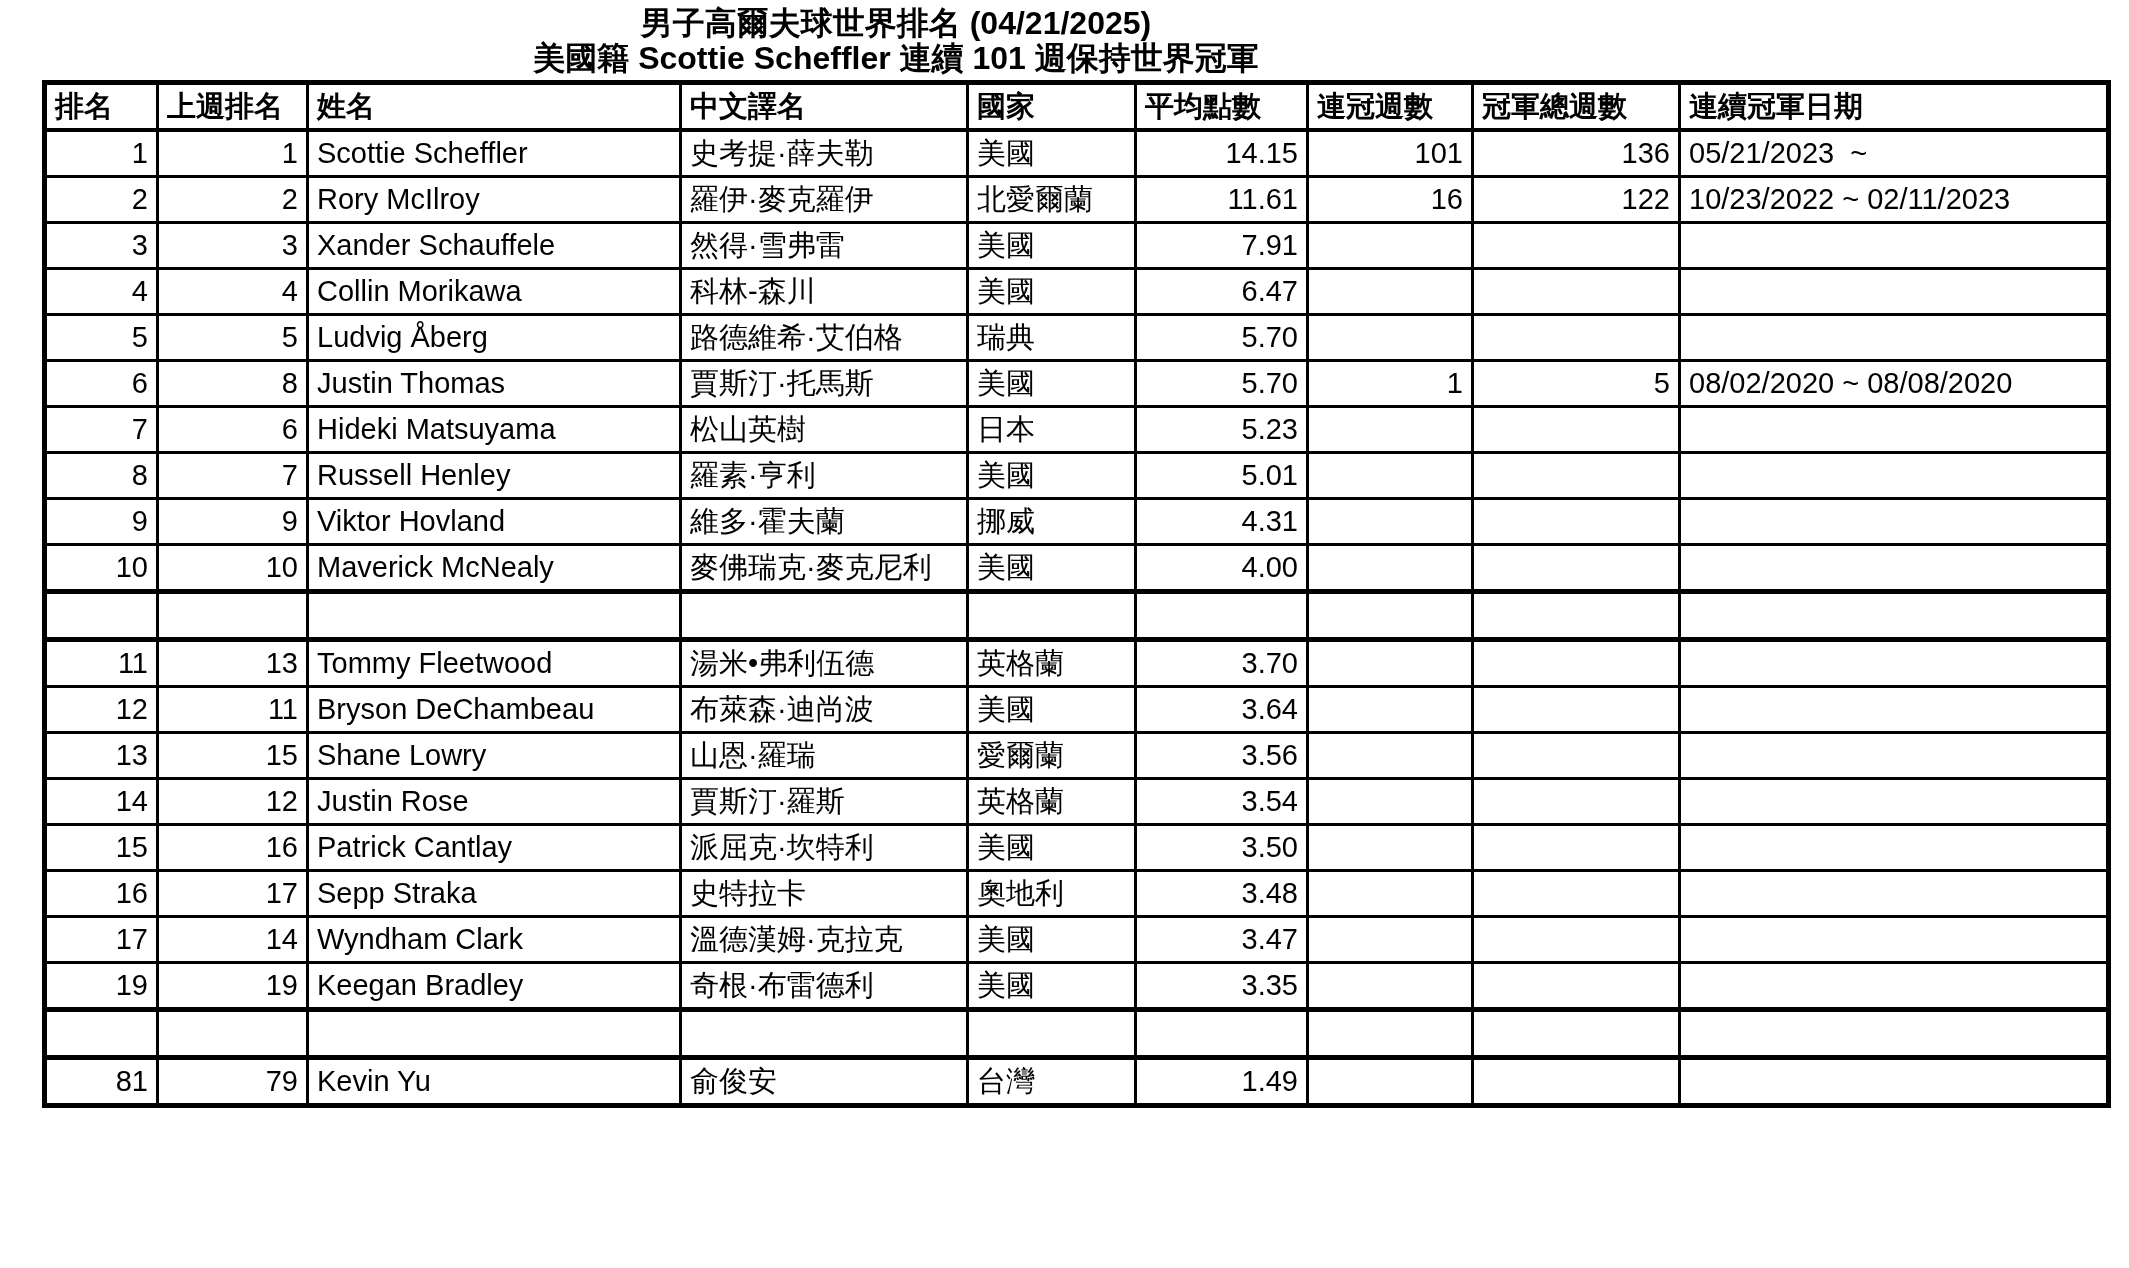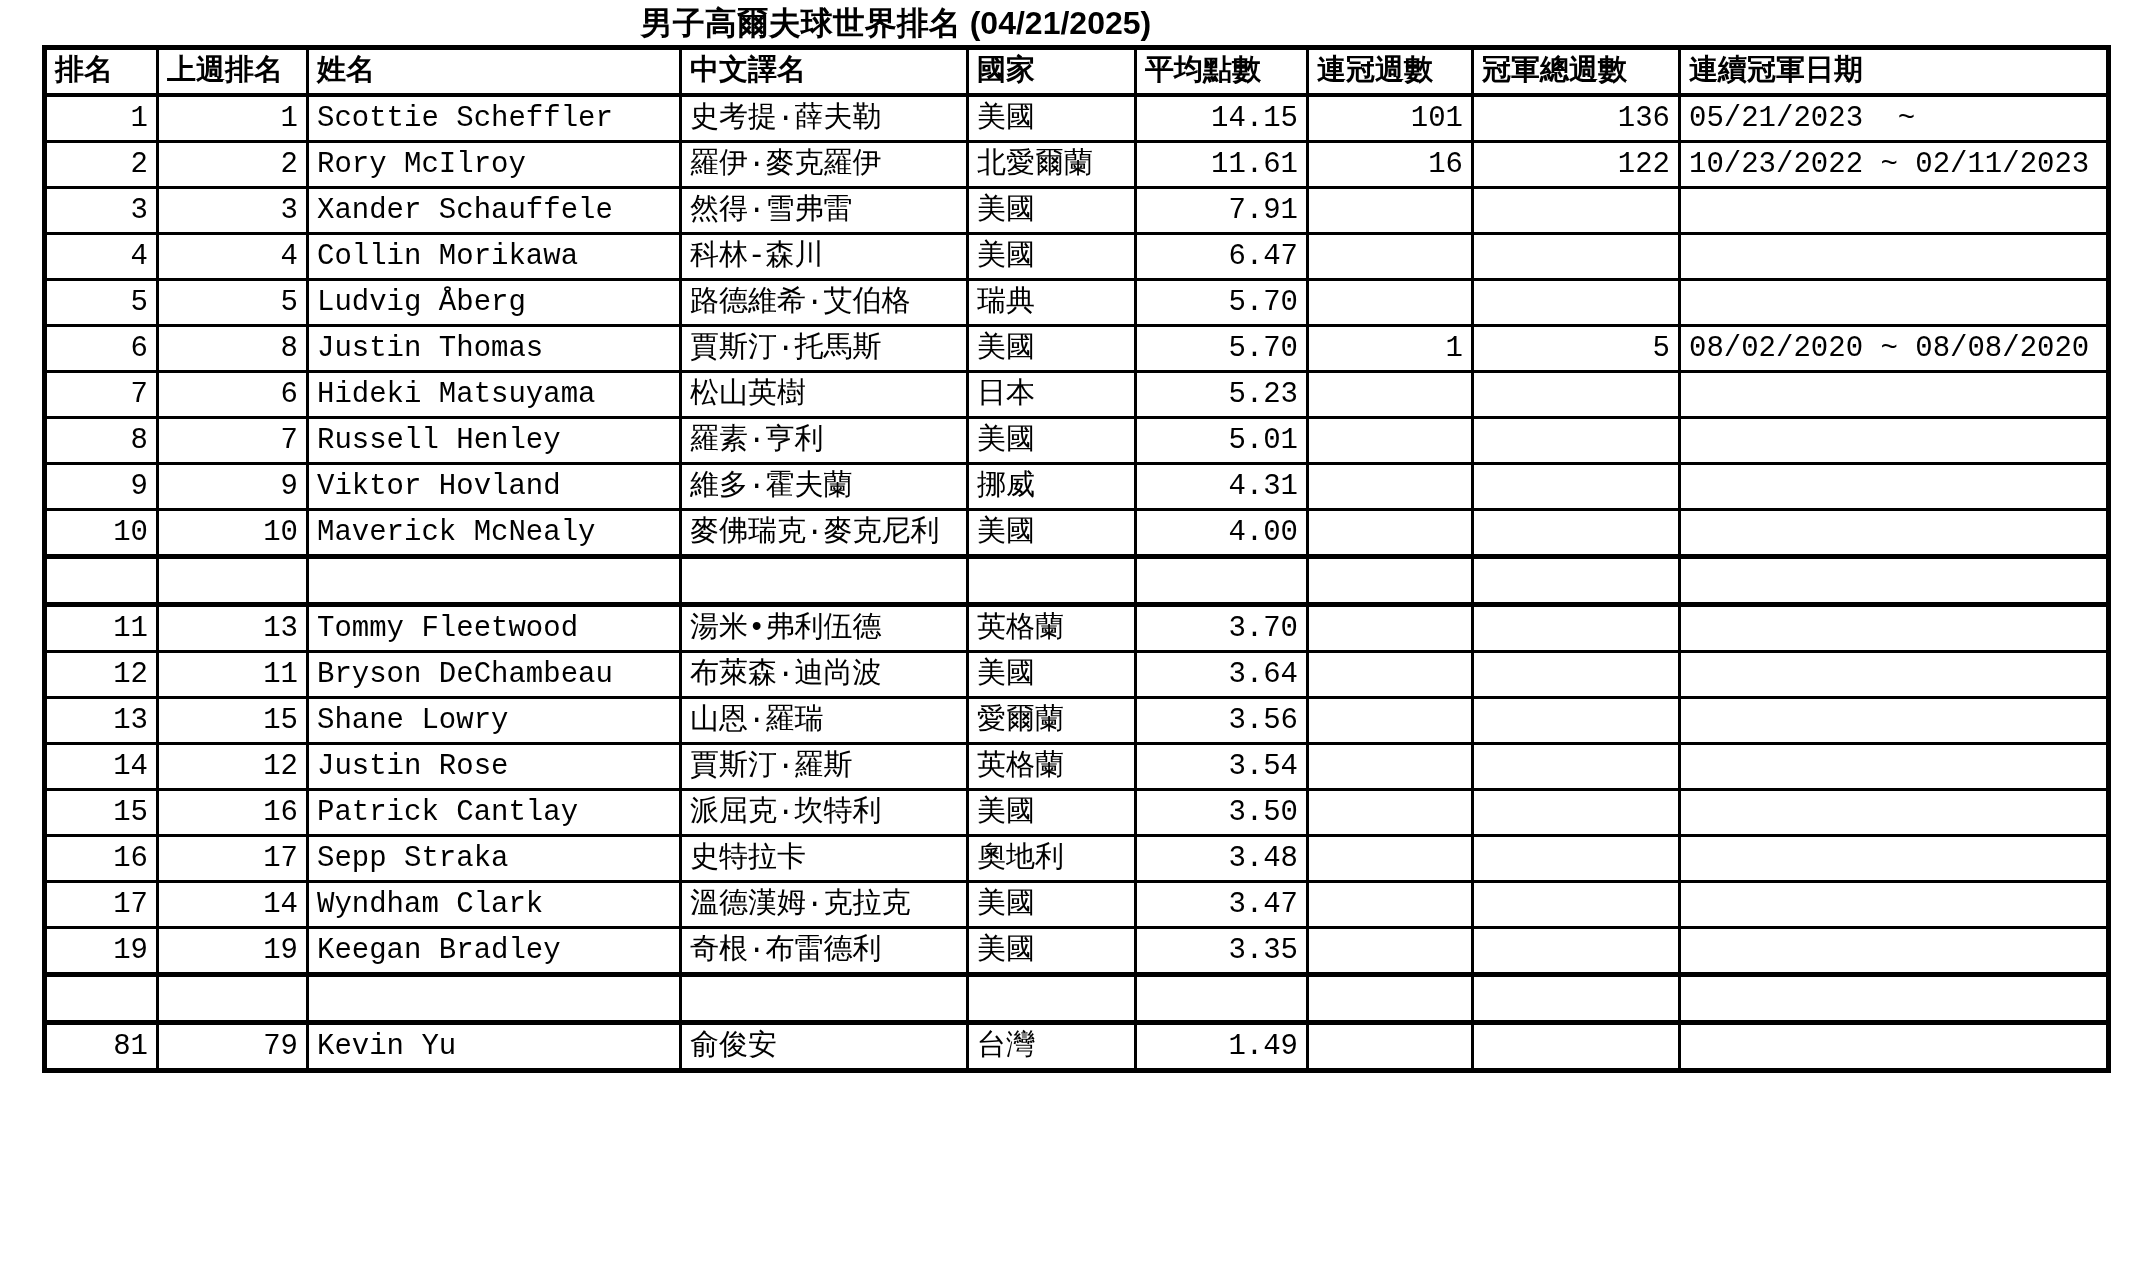--- a/index.html
+++ b/index.html
@@ -24,21 +24,20 @@
     font-size: 32px;
     line-height: 35px;
     white-space: pre;
   }
   table.rankings {
     table-layout: fixed;
     border-collapse: collapse;
     width: 2064px;
     margin-top: 4px;
     border: 5px solid #000;
-    font-family: Liberation Mono, monospace;
   }
   th, td {
     border: 3px solid #000;
     font-size: 29px;
     height: 43px;
     padding: 0 8px;
     overflow: hidden;
     white-space: pre;
     vertical-align: middle;
     line-height: 1;
@@ -54,20 +53,21 @@
     border-top: 5px solid #000;
     border-bottom: 5px solid #000;
   }
 </style>
 </head>
 <body>
 
 <div class="sheet">
   <div class="title-block">
     <div class="title-line">男子高爾夫球世界排名 (04/21/2025)</div>
+    <div class="title-line">美國籍 Scottie Scheffler 連續 101 週保持世界冠軍</div>
   </div>
 
   <table class="rankings">
     <colgroup>
       <col style="width:113px">
       <col style="width:150px">
       <col style="width:373px">
       <col style="width:287px">
       <col style="width:168px">
       <col style="width:172px">

